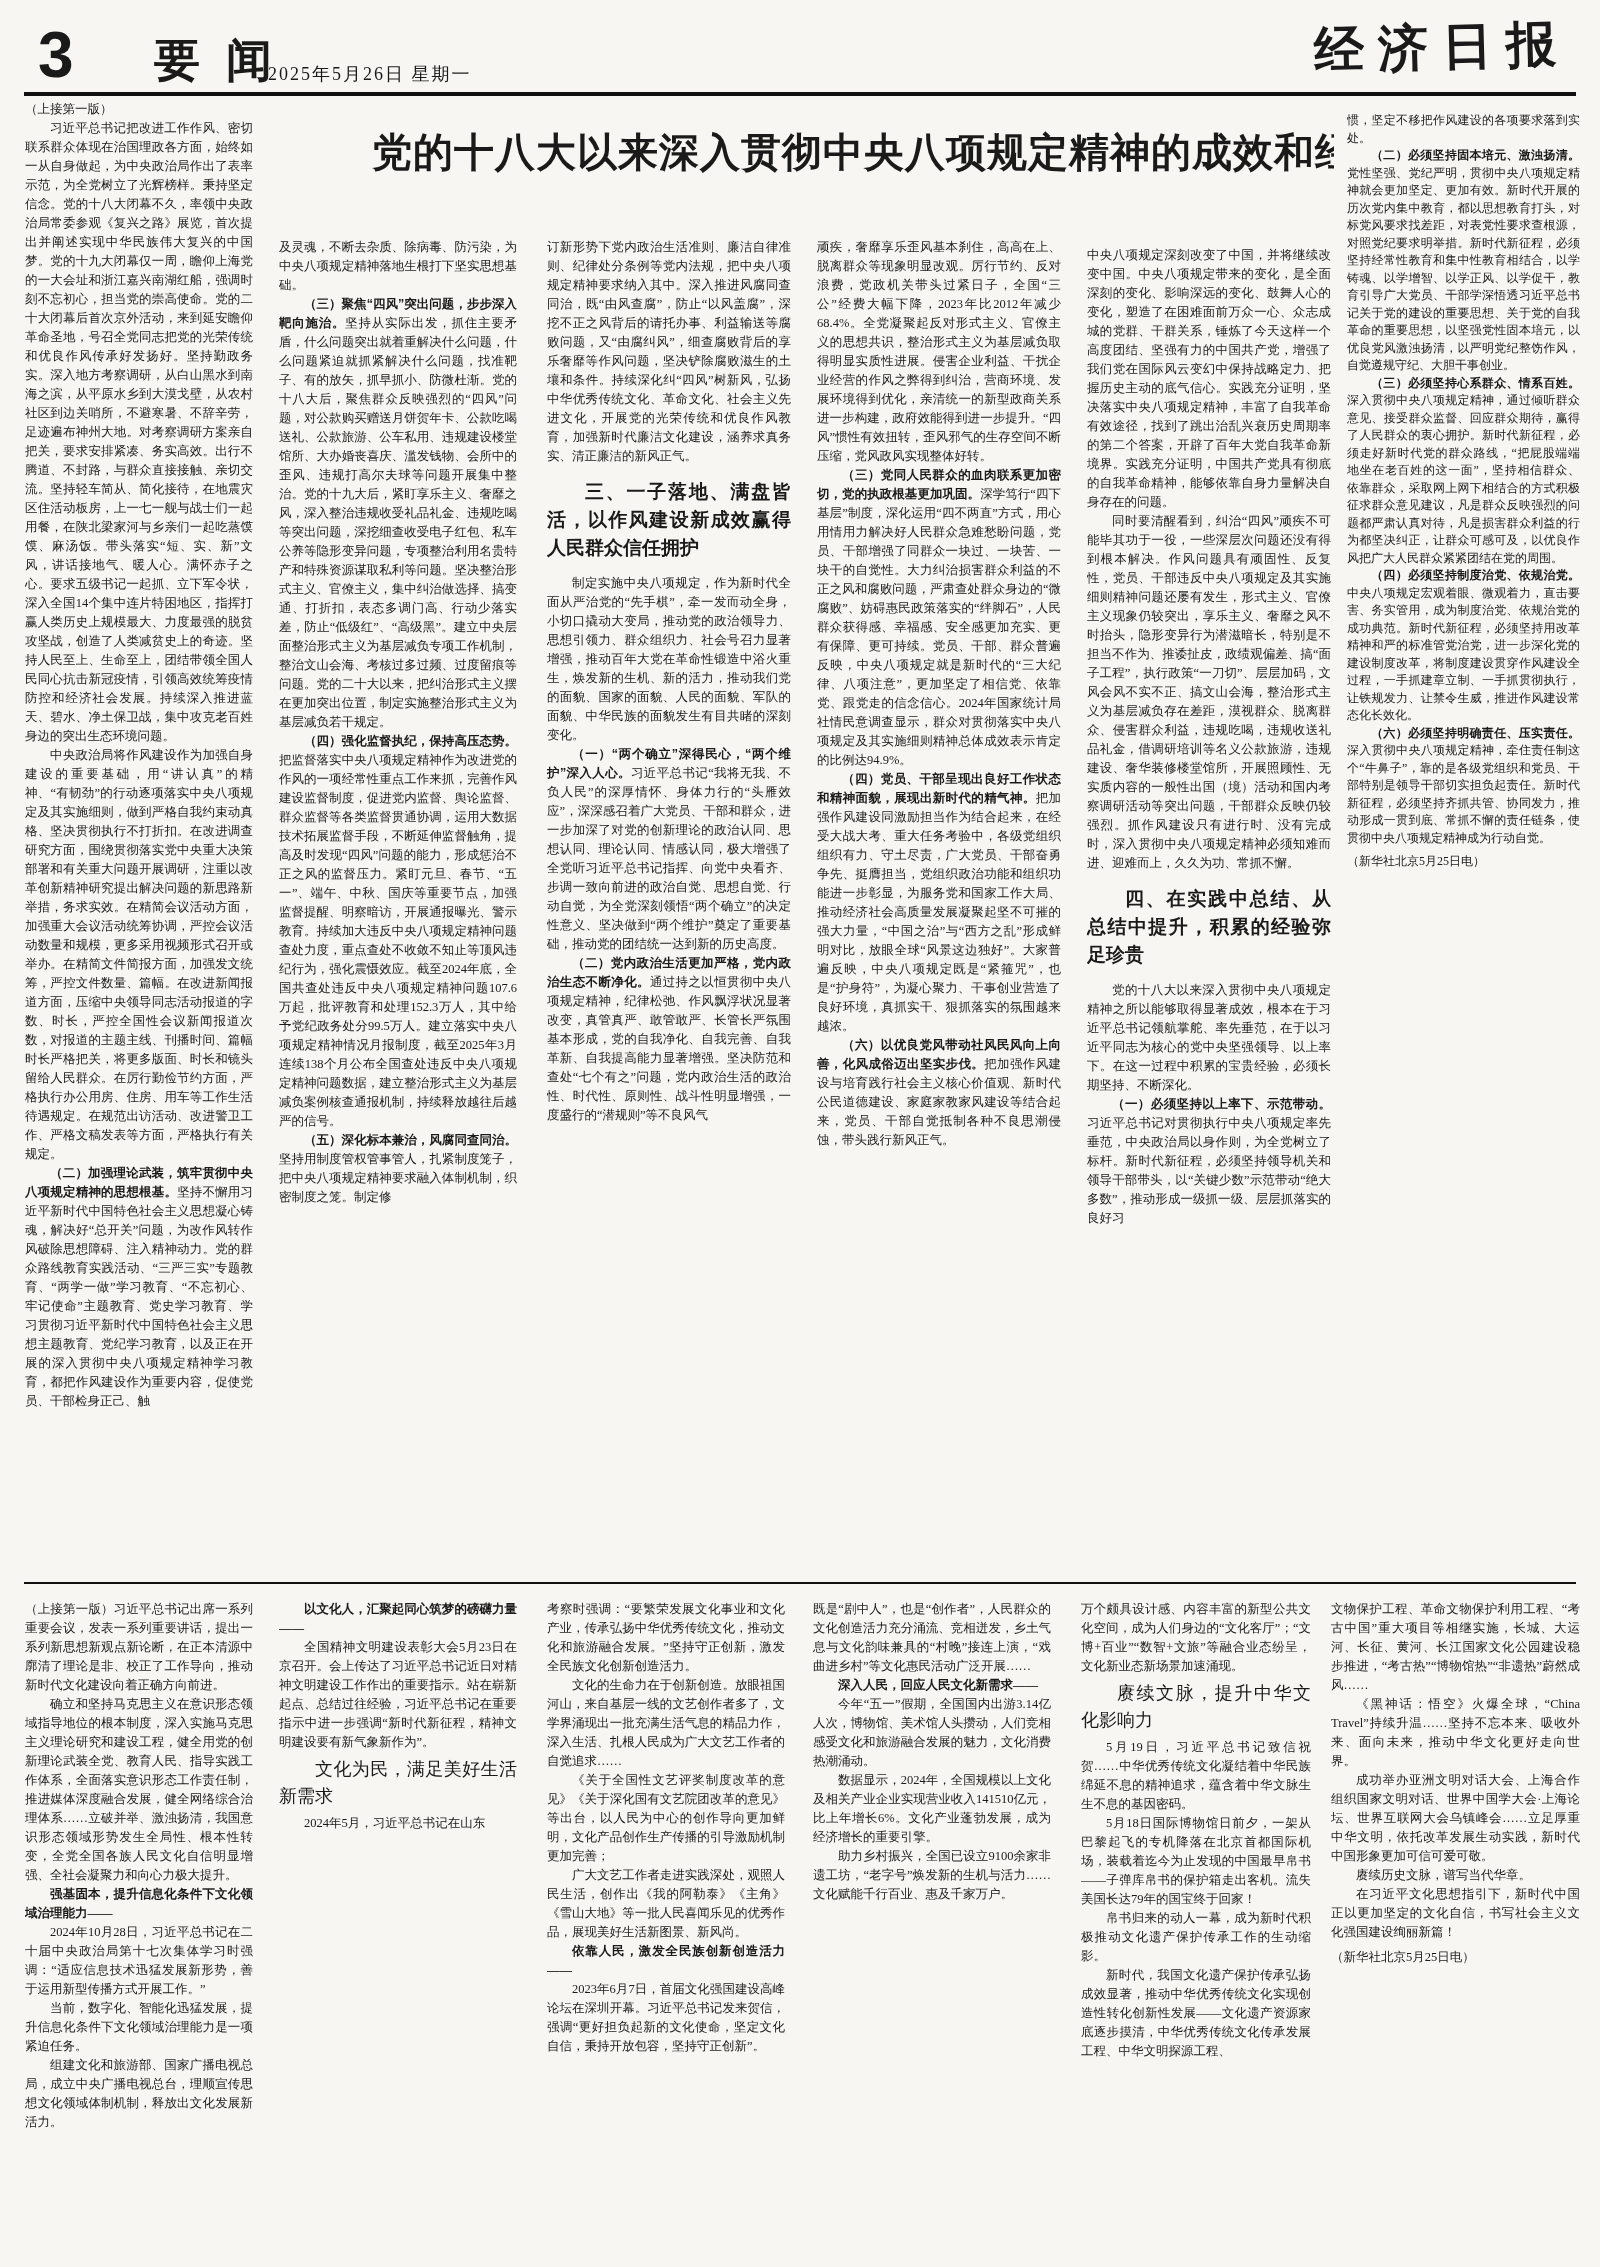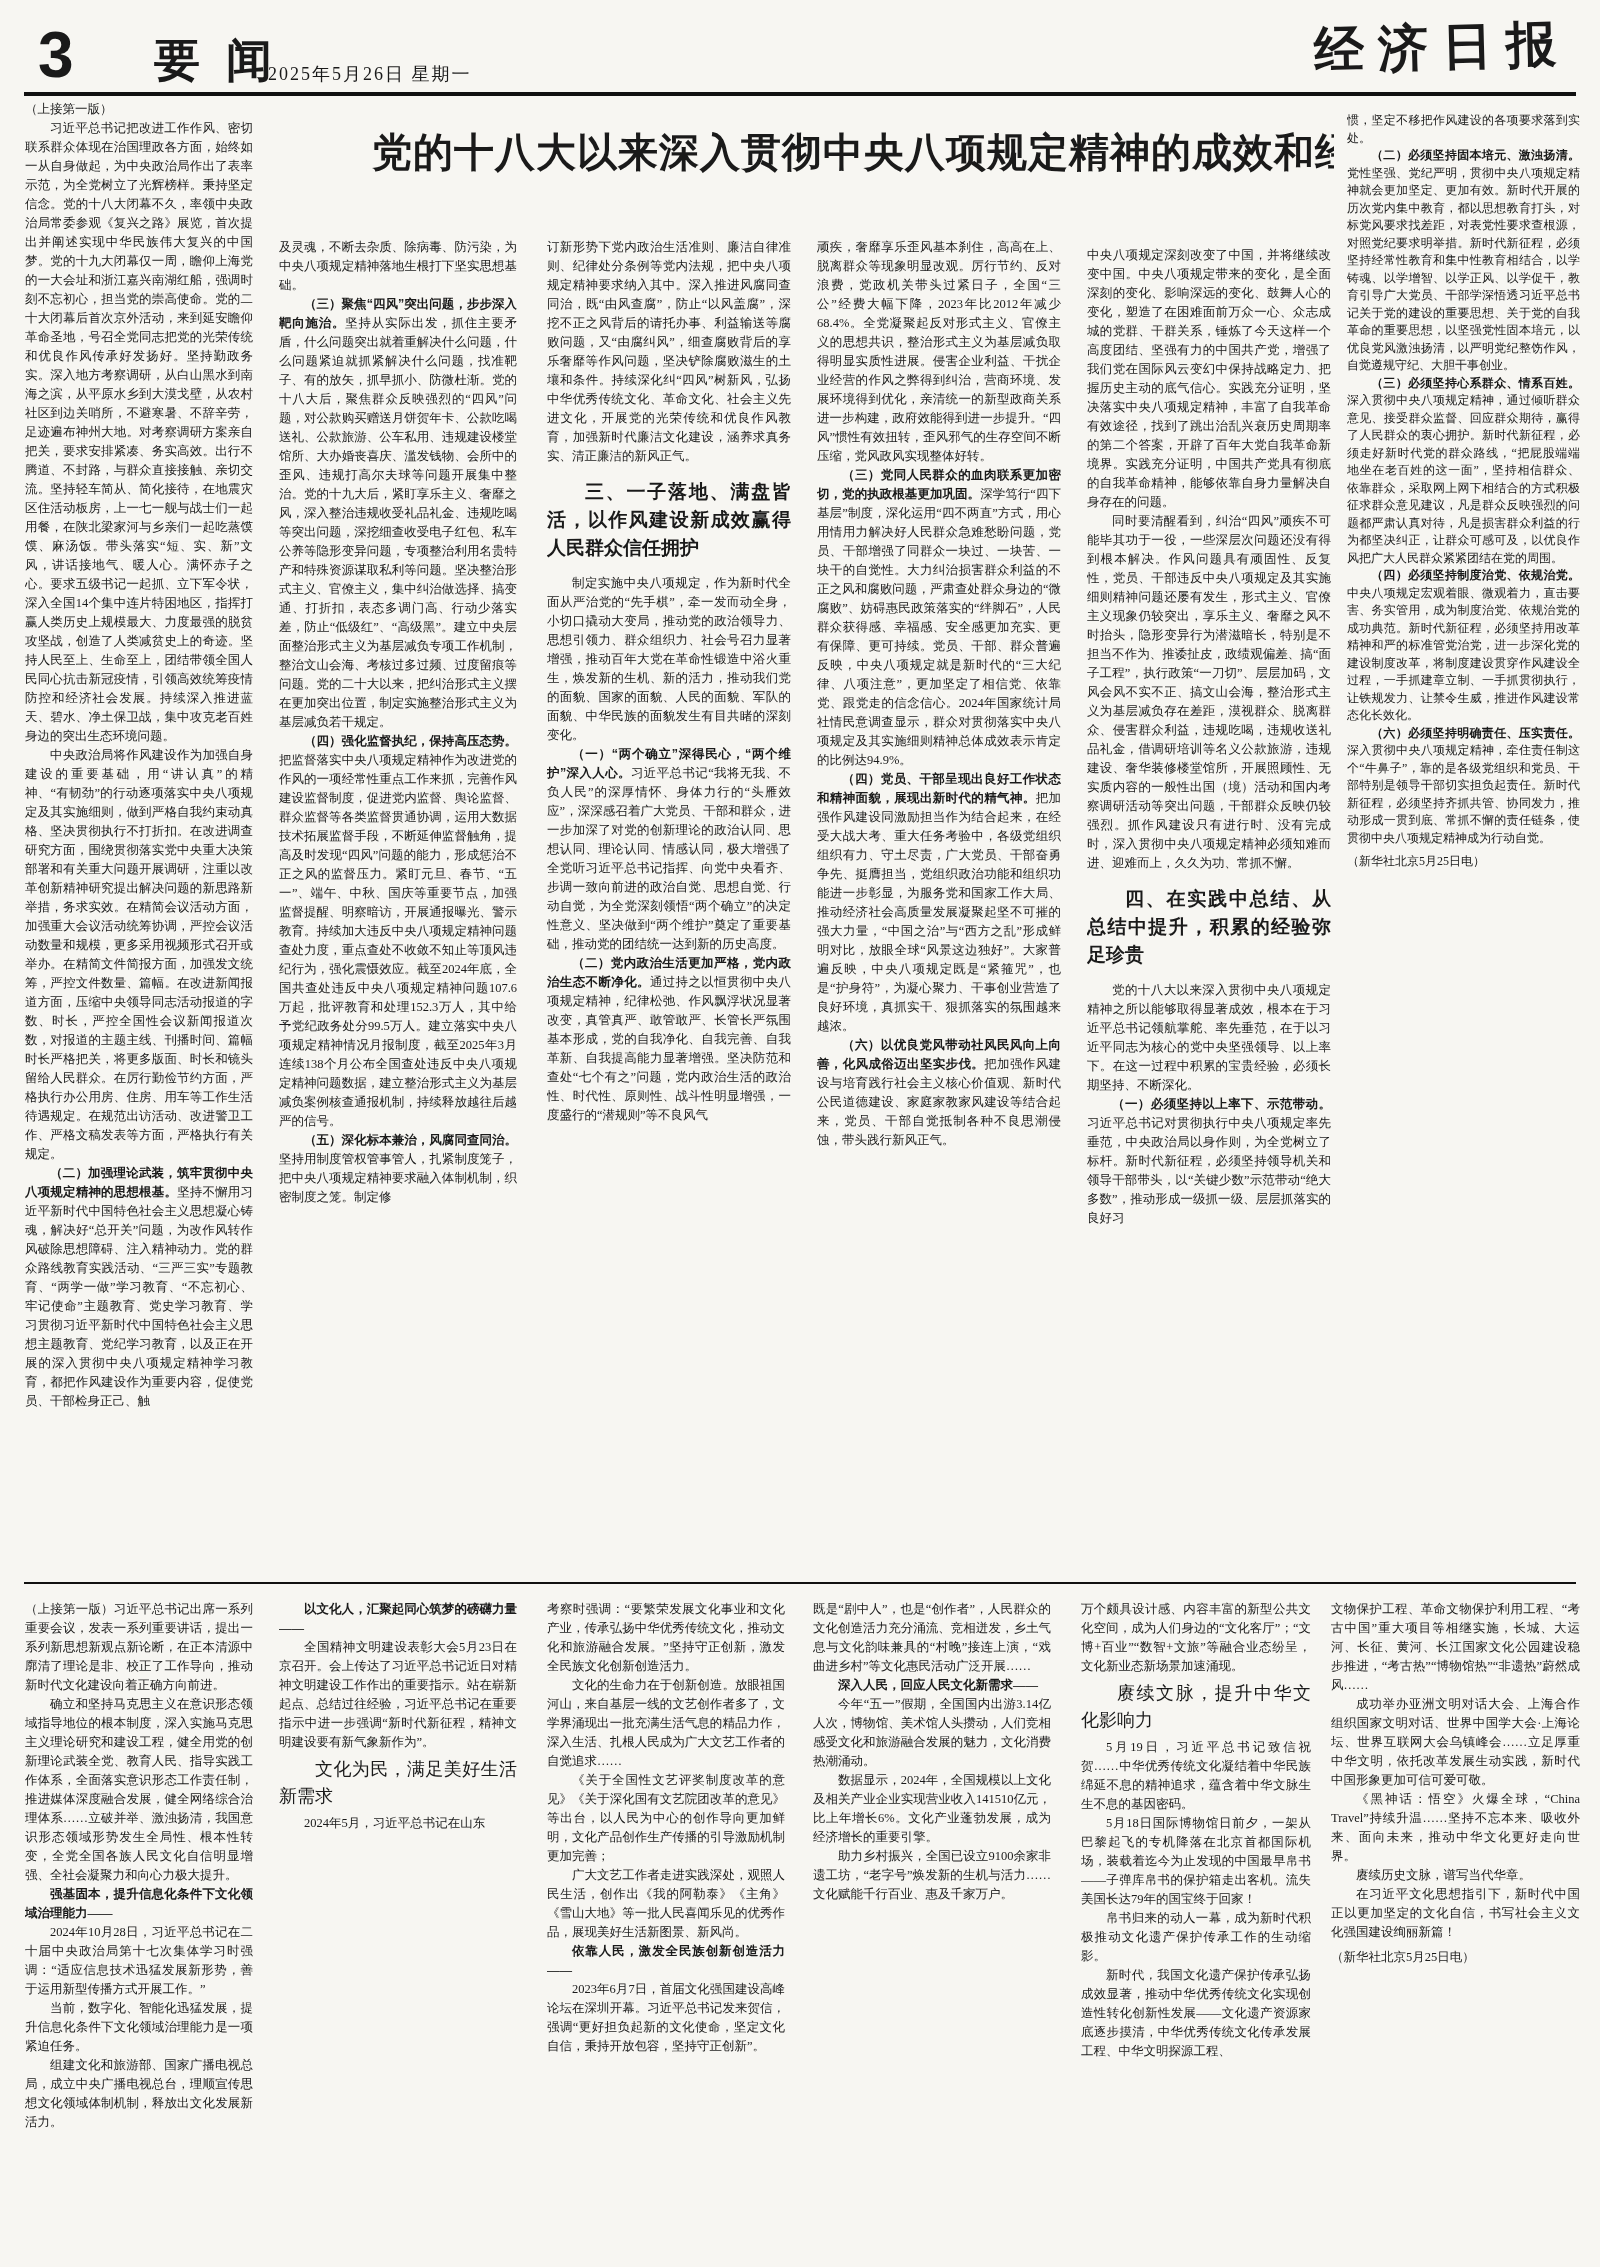--- a/index.html
+++ b/index.html
@@ -131,19 +131,19 @@
   <div class="col" id="col-c5">
       <p class="cont">万个颇具设计感、内容丰富的新型公共文化空间，成为人们身边的“文化客厅”；“文博+百业”“数智+文旅”等融合业态纷呈，文化新业态新场景加速涌现。</p>
       <p class="sub-head">赓续文脉，提升中华文化影响力</p>
       <p>5月19日，习近平总书记致信祝贺……中华优秀传统文化凝结着中华民族绵延不息的精神追求，蕴含着中华文脉生生不息的基因密码。</p>
       <p>5月18日国际博物馆日前夕，一架从巴黎起飞的专机降落在北京首都国际机场，装载着迄今为止发现的中国最早帛书——子弹库帛书的保护箱走出客机。流失美国长达79年的国宝终于回家！</p>
       <p>帛书归来的动人一幕，成为新时代积极推动文化遗产保护传承工作的生动缩影。</p>
       <p>新时代，我国文化遗产保护传承弘扬成效显著，推动中华优秀传统文化实现创造性转化创新性发展——文化遗产资源家底逐步摸清，中华优秀传统文化传承发展工程、中华文明探源工程、</p>
     </div>
   <div class="col" id="col-c6">
       <p class="cont">文物保护工程、革命文物保护利用工程、“考古中国”重大项目等相继实施，长城、大运河、长征、黄河、长江国家文化公园建设稳步推进，“考古热”“博物馆热”“非遗热”蔚然成风……</p>
+      <p>《黑神话：悟空》火爆全球，“China Travel”持续升温……坚持不忘本来、吸收外来、面向未来，推动中华文化更好走向世界。</p>
       <p>成功举办亚洲文明对话大会、上海合作组织国家文明对话、世界中国学大会·上海论坛、世界互联网大会乌镇峰会……立足厚重中华文明，依托改革发展生动实践，新时代中国形象更加可信可爱可敬。</p>
-      <p>《黑神话：悟空》火爆全球，“China Travel”持续升温……坚持不忘本来、吸收外来、面向未来，推动中华文化更好走向世界。</p>
       <p>赓续历史文脉，谱写当代华章。</p>
       <p>在习近平文化思想指引下，新时代中国正以更加坚定的文化自信，书写社会主义文化强国建设绚丽新篇！</p>
       <p class="dateline">（新华社北京5月25日电）</p>
     </div>
 </div>
 
 </body></html>

